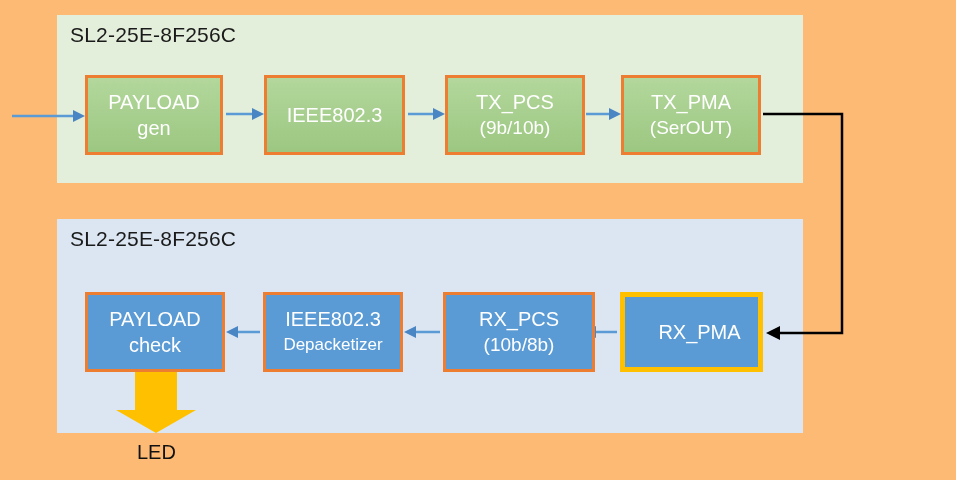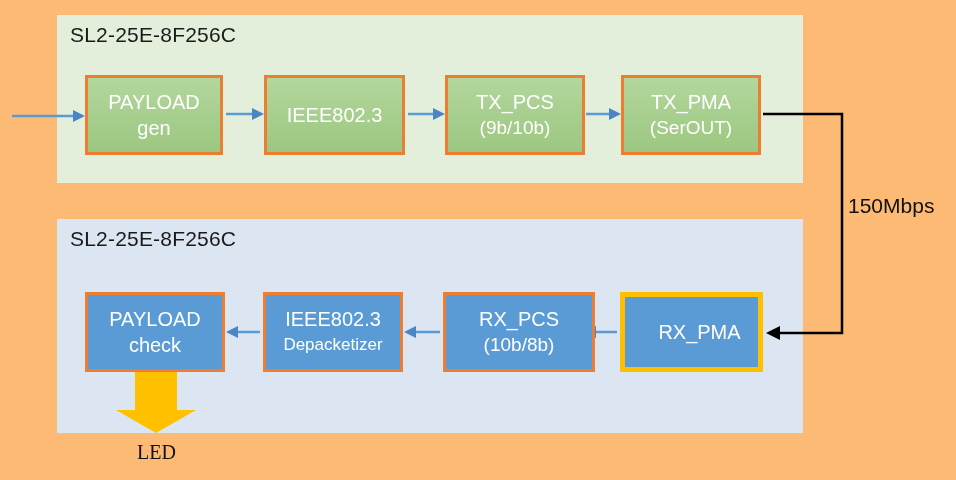--- a/index.html
+++ b/index.html
@@ -66,21 +66,21 @@
     width: 956px; height: 480px;
     pointer-events: none;
   }
   .float-label {
     position: absolute;
     font-size: 21px;
     color: #111111;
     white-space: nowrap;
   }
   #link-rate-label { left: 848px; top: 194px; }
-  #led-label       { left: 137px; top: 441px; font-size: 20px; font-family: Liberation Serif, serif; }
+  #led-label       { left: 137px; top: 441px; font-size: 20px; }
 </style>
 </head>
 <body>
 
 <div class="canvas">
 
   <div class="panel tx">
     <div class="panel-title">SL2-25E-8F256C</div>
   </div>
 
@@ -154,16 +154,15 @@
     <span class="l2 small">Depacketizer</span>
   </div>
   <div class="block blue" id="rx-pcs">
     <span class="l1">RX_PCS</span>
     <span class="l2 paren">(10b/8b)</span>
   </div>
   <div class="block blue" id="rx-pma">
     <span class="l1">RX_PMA</span>
   </div>
 
-  <div class="float-label" id="link-rate-label">150Mbps</div>
   <div class="float-label" id="led-label">LED</div>
 
 </div>
 
 </body></html>

